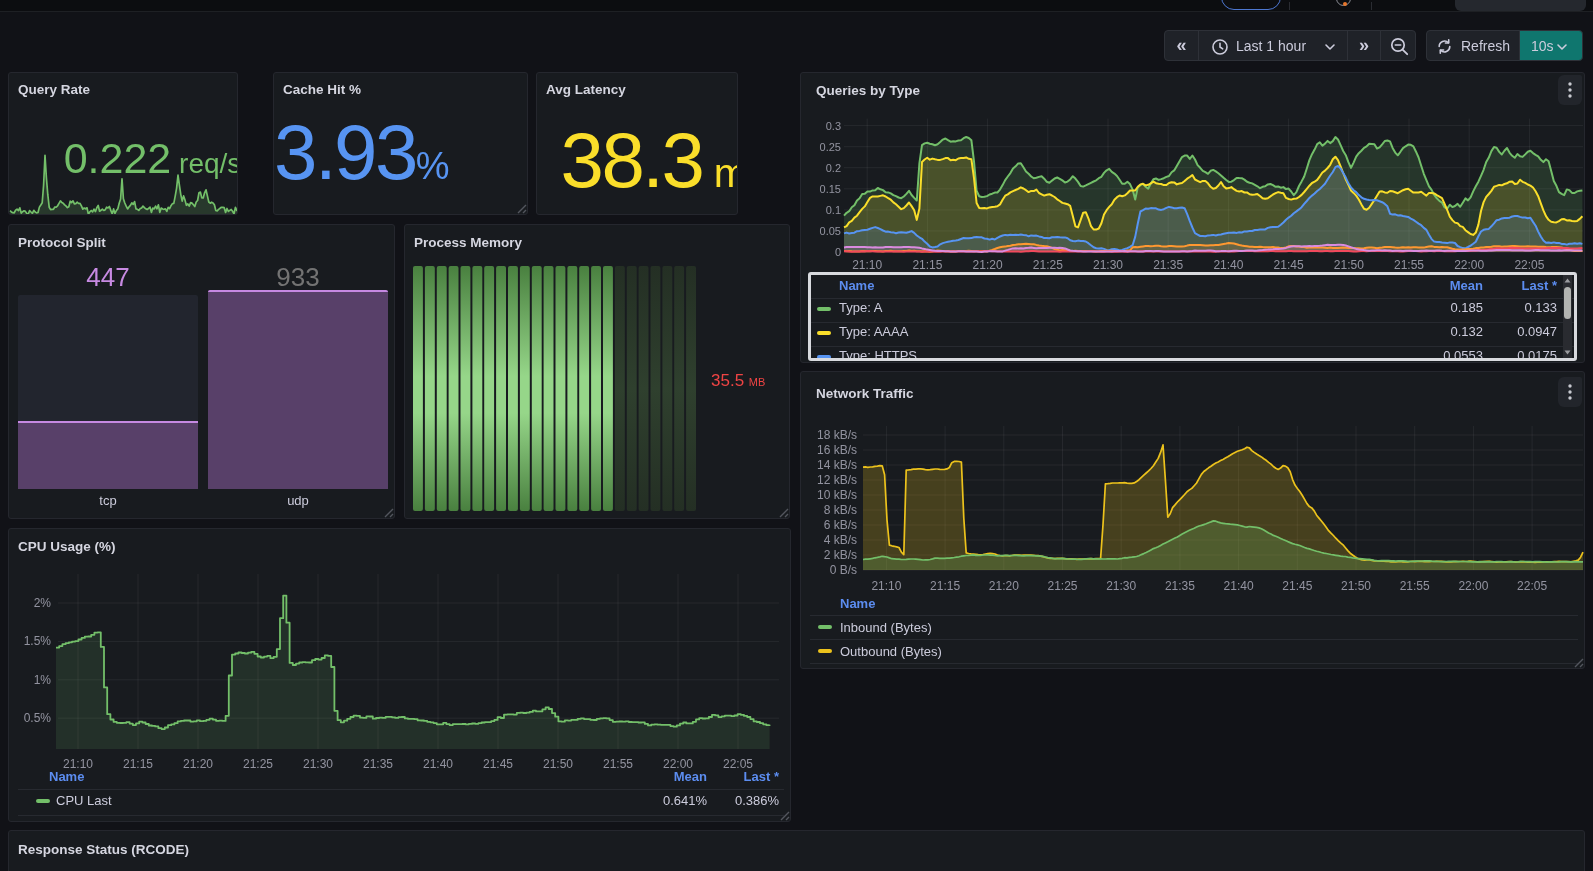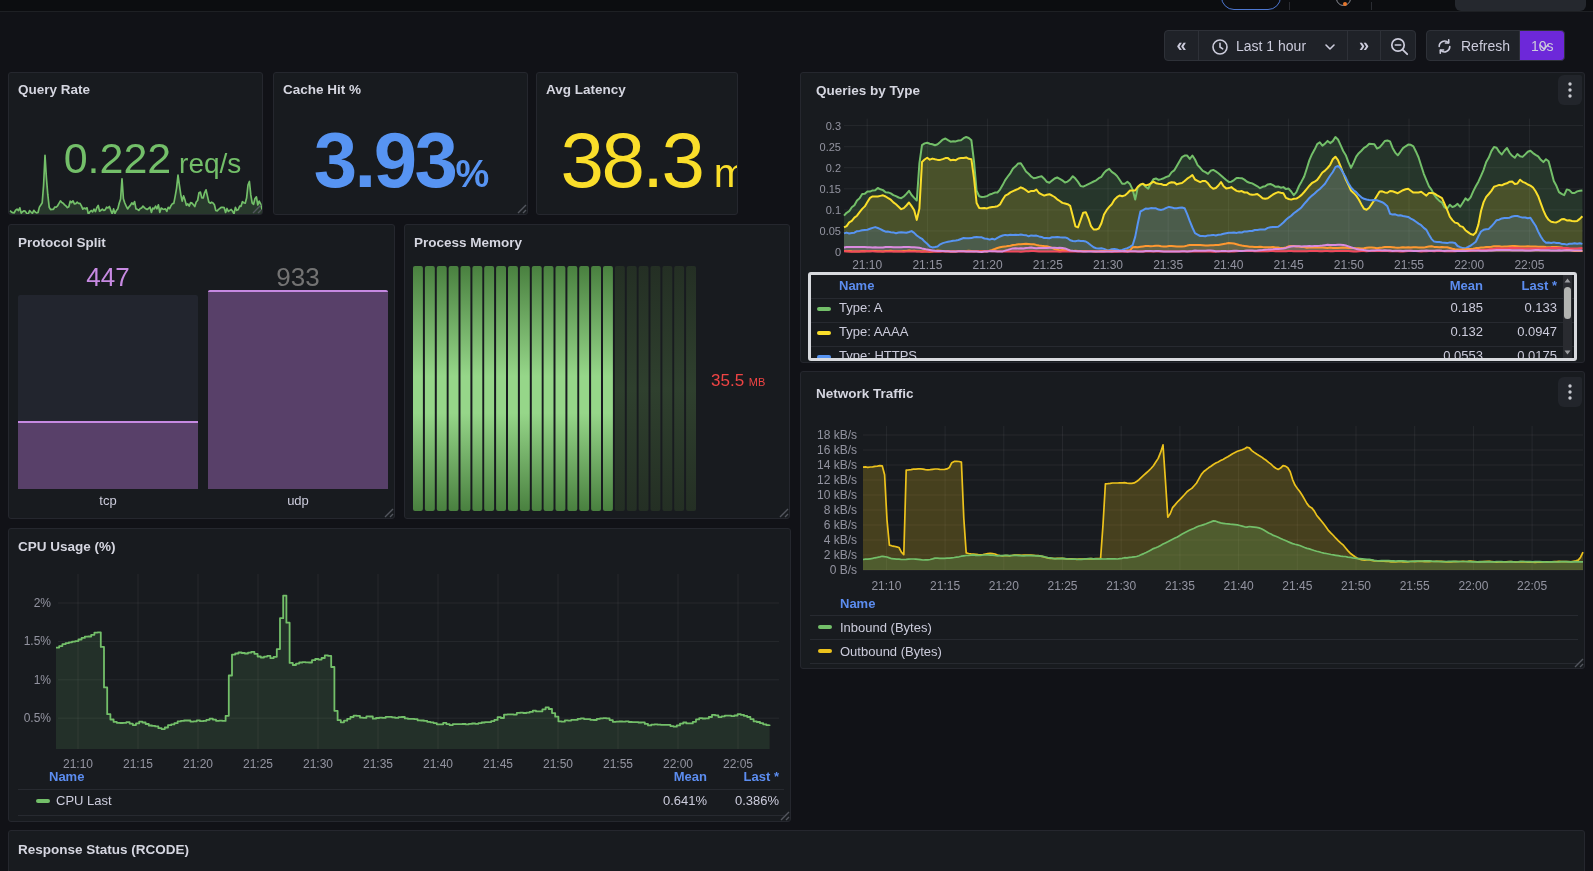--- a/index.html
+++ b/index.html
@@ -29,40 +29,40 @@
   </div>
 <div style="position:absolute;background:#1f2228;border:1px solid #2e3138;color:#ccccdc;font-size:14px;font-weight:500;left:1426px;top:30px;width:94px;height:31px;border-radius:4px 0 0 4px">
     <svg width="17" height="17" viewBox="0 0 17 17" style="position:absolute;left:9px;top:7px">
       <path d="M3.2 8.5a5.4 5.4 0 0 1 9.2-3.8" fill="none" stroke="#ccccdc" stroke-width="1.6" stroke-linecap="round"></path>
       <path d="M12.7 1.7v3.3H9.4" fill="none" stroke="#ccccdc" stroke-width="1.6" stroke-linejoin="round" stroke-linecap="round"></path>
       <path d="M13.8 8.5a5.4 5.4 0 0 1-9.2 3.8" fill="none" stroke="#ccccdc" stroke-width="1.6" stroke-linecap="round"></path>
       <path d="M4.3 15.3V12h3.3" fill="none" stroke="#ccccdc" stroke-width="1.6" stroke-linejoin="round" stroke-linecap="round"></path>
     </svg>
     <span style="position:absolute;left:34px;top:7px">Refresh</span>
   </div>
-<div style="position:absolute;background:#6d28d9;border:1px solid #2e3138;color:#ccccdc;font-size:14px;font-weight:500;left:1519px;top:30px;width:46px;height:31px;border-radius:0 4px 4px 0">
+<div style="position:absolute;background:#0f766e;border:1px solid #2e3138;color:#ccccdc;font-size:14px;font-weight:500;left:1519px;top:30px;width:64px;height:31px;border-radius:0 4px 4px 0">
     <span style="position:absolute;left:11px;top:7px">10s</span>
     <svg width="10" height="6" viewBox="0 0 10 6" style="position:absolute;left:auto;right:15px;top:13px">
       <path d="M1 1l4 4 4-4" fill="none" stroke="#ccccdc" stroke-width="1.6" stroke-linecap="round" stroke-linejoin="round"></path>
     </svg>
   </div>
-<div class="panel" style="left:8px;top:72px;width:255px;height:143px;overflow:hidden">
+<div class="panel" style="left:8px;top:72px;width:230px;height:143px;overflow:hidden">
     <div class="pt" style="left:9px;top:9px">Query Rate</div>
     <svg width="255" height="143" viewBox="0 0 255 143">
       <path d="M1.0 137.7L2.4 138.9L3.8 139.7L5.2 139.8L6.6 137.1L8.0 136.2L9.4 137.6L10.8 134.8L12.2 140.1L13.6 138.7L15.0 137.8L16.4 138.4L17.8 140.5L19.2 141.1L20.6 137.6L22.0 139.0L23.4 140.3L24.8 137.3L26.2 139.0L27.6 139.9L29.0 139.5L30.4 134.1L31.8 132.0L33.2 129.7L34.6 112.3L36.0 82.3L37.4 104.9L38.8 121.7L40.2 134.2L41.6 136.6L43.0 136.4L44.4 136.4L45.8 134.0L47.2 134.1L48.6 132.8L50.0 130.4L51.4 127.9L52.8 129.4L54.2 130.2L55.6 131.9L57.0 133.0L58.4 134.6L59.8 133.7L61.2 128.2L62.6 129.6L64.0 127.8L65.4 130.9L66.8 130.6L68.2 129.2L69.6 130.5L71.0 130.4L72.4 132.9L73.8 136.2L75.2 135.0L76.6 135.8L78.0 134.8L79.4 141.4L80.8 138.8L82.2 137.5L83.6 138.9L85.0 136.1L86.4 138.6L87.8 134.8L89.2 132.5L90.6 138.2L92.0 137.2L93.4 136.2L94.8 137.5L96.2 136.8L97.6 134.2L99.0 134.9L100.4 133.5L101.8 137.4L103.2 140.9L104.6 135.9L106.0 140.4L107.4 137.5L108.8 135.9L110.2 130.3L111.6 126.0L113.0 105.8L114.4 125.7L115.8 130.0L117.2 133.2L118.6 135.9L120.0 133.9L121.4 132.4L122.8 129.8L124.2 131.4L125.6 128.6L127.0 135.9L128.4 136.3L129.8 137.4L131.2 135.6L132.6 134.9L134.0 133.1L135.4 134.6L136.8 135.8L138.2 136.5L139.6 135.3L141.0 134.1L142.4 139.4L143.8 135.1L145.2 135.9L146.6 133.1L148.0 135.8L149.4 131.8L150.8 139.3L152.2 135.0L153.6 136.0L155.0 136.3L156.4 135.8L157.8 138.4L159.2 134.3L160.6 135.6L162.0 132.7L163.4 130.6L164.8 130.4L166.2 123.2L167.6 115.1L169.0 102.1L170.4 112.2L171.8 121.6L173.2 128.1L174.6 122.9L176.0 127.1L177.4 132.3L178.8 130.9L180.2 133.1L181.6 129.6L183.0 130.1L184.4 131.8L185.8 133.6L187.2 129.0L188.6 127.5L190.0 119.7L191.4 119.1L192.8 124.9L194.2 124.9L195.6 119.8L197.0 116.8L198.4 122.9L199.8 129.0L201.2 130.2L202.6 129.2L204.0 129.9L205.4 131.8L206.8 137.5L208.2 137.9L209.6 136.4L211.0 135.3L212.4 134.3L213.8 134.4L215.2 134.7L216.6 139.4L218.0 135.5L219.4 138.4L220.8 137.4L222.2 136.5L223.6 138.3L225.0 140.8L226.4 134.4L227.8 137.3L229.2 136.8L230.6 133.2L232.0 133.3L233.4 128.7L234.8 129.7L236.2 130.2L237.6 125.1L239.0 112.0L240.4 108.5L241.8 121.9L243.2 130.2L244.6 131.3L246.0 125.5L247.4 123.9L248.8 132.0L250.2 128.1L251.6 130.8L253.0 135.9L254.4 134.1L254.4 143.0L1.0 143.0Z" fill="#73BF69" fill-opacity="0.18"></path>
       <path d="M1.0 137.7L2.4 138.9L3.8 139.7L5.2 139.8L6.6 137.1L8.0 136.2L9.4 137.6L10.8 134.8L12.2 140.1L13.6 138.7L15.0 137.8L16.4 138.4L17.8 140.5L19.2 141.1L20.6 137.6L22.0 139.0L23.4 140.3L24.8 137.3L26.2 139.0L27.6 139.9L29.0 139.5L30.4 134.1L31.8 132.0L33.2 129.7L34.6 112.3L36.0 82.3L37.4 104.9L38.8 121.7L40.2 134.2L41.6 136.6L43.0 136.4L44.4 136.4L45.8 134.0L47.2 134.1L48.6 132.8L50.0 130.4L51.4 127.9L52.8 129.4L54.2 130.2L55.6 131.9L57.0 133.0L58.4 134.6L59.8 133.7L61.2 128.2L62.6 129.6L64.0 127.8L65.4 130.9L66.8 130.6L68.2 129.2L69.6 130.5L71.0 130.4L72.4 132.9L73.8 136.2L75.2 135.0L76.6 135.8L78.0 134.8L79.4 141.4L80.8 138.8L82.2 137.5L83.6 138.9L85.0 136.1L86.4 138.6L87.8 134.8L89.2 132.5L90.6 138.2L92.0 137.2L93.4 136.2L94.8 137.5L96.2 136.8L97.6 134.2L99.0 134.9L100.4 133.5L101.8 137.4L103.2 140.9L104.6 135.9L106.0 140.4L107.4 137.5L108.8 135.9L110.2 130.3L111.6 126.0L113.0 105.8L114.4 125.7L115.8 130.0L117.2 133.2L118.6 135.9L120.0 133.9L121.4 132.4L122.8 129.8L124.2 131.4L125.6 128.6L127.0 135.9L128.4 136.3L129.8 137.4L131.2 135.6L132.6 134.9L134.0 133.1L135.4 134.6L136.8 135.8L138.2 136.5L139.6 135.3L141.0 134.1L142.4 139.4L143.8 135.1L145.2 135.9L146.6 133.1L148.0 135.8L149.4 131.8L150.8 139.3L152.2 135.0L153.6 136.0L155.0 136.3L156.4 135.8L157.8 138.4L159.2 134.3L160.6 135.6L162.0 132.7L163.4 130.6L164.8 130.4L166.2 123.2L167.6 115.1L169.0 102.1L170.4 112.2L171.8 121.6L173.2 128.1L174.6 122.9L176.0 127.1L177.4 132.3L178.8 130.9L180.2 133.1L181.6 129.6L183.0 130.1L184.4 131.8L185.8 133.6L187.2 129.0L188.6 127.5L190.0 119.7L191.4 119.1L192.8 124.9L194.2 124.9L195.6 119.8L197.0 116.8L198.4 122.9L199.8 129.0L201.2 130.2L202.6 129.2L204.0 129.9L205.4 131.8L206.8 137.5L208.2 137.9L209.6 136.4L211.0 135.3L212.4 134.3L213.8 134.4L215.2 134.7L216.6 139.4L218.0 135.5L219.4 138.4L220.8 137.4L222.2 136.5L223.6 138.3L225.0 140.8L226.4 134.4L227.8 137.3L229.2 136.8L230.6 133.2L232.0 133.3L233.4 128.7L234.8 129.7L236.2 130.2L237.6 125.1L239.0 112.0L240.4 108.5L241.8 121.9L243.2 130.2L244.6 131.3L246.0 125.5L247.4 123.9L248.8 132.0L250.2 128.1L251.6 130.8L253.0 135.9L254.4 134.1" fill="none" stroke="#73BF69" stroke-width="1.7" stroke-linejoin="round"></path>
     </svg>
     <div style="position:absolute;left:16px;top:64px;width:255px;text-align:center;color:#73BF69;font-weight:400;line-height:1"><span style="font-size:43px">0.222</span><span style="font-size:28px">&nbsp;req/s</span></div>
     <svg width="11" height="11" style="position:absolute;left:242px;top:130px">
       <path d="M10 2L2 10M10 7l-3 3" stroke="#53565e" stroke-width="1.4" fill="none"></path>
     </svg>
   </div>
 <div class="panel" style="left:273px;top:72px;width:255px;height:143px;overflow:hidden">
     <div class="pt" style="left:9px;top:9px">Cache Hit %</div>
-    <div style="position:absolute;left:0;top:48px;width:255px;text-align:center;color:#5794F2;font-weight:700;line-height:1"><span style="font-size:78px;letter-spacing:-2.5px">3.93</span><span style="font-size:38px">%</span></div>
+    <div style="position:absolute;left:0;top:40px;width:255px;text-align:left;color:#5794F2;font-weight:400;line-height:1"><span style="font-size:78px;letter-spacing:-2.5px">3.93</span><span style="font-size:38px">%</span></div>
     <svg width="11" height="11" style="position:absolute;left:242px;top:130px">
       <path d="M10 2L2 10M10 7l-3 3" stroke="#53565e" stroke-width="1.4" fill="none"></path>
     </svg>
   </div>
 <div class="panel" style="left:536px;top:72px;width:202px;height:143px;overflow:hidden">
     <div class="pt" style="left:9px;top:9px">Avg Latency</div>
     <div style="position:absolute;left:0;top:48px;width:255px;text-align:center;color:#FADE2A;font-weight:500;line-height:1"><span style="font-size:78px;letter-spacing:-2.5px">38.3</span><span style="font-size:41px">&nbsp;ms</span></div>
     <svg width="11" height="11" style="position:absolute;left:242px;top:130px">
       <path d="M10 2L2 10M10 7l-3 3" stroke="#53565e" stroke-width="1.4" fill="none"></path>
     </svg>

